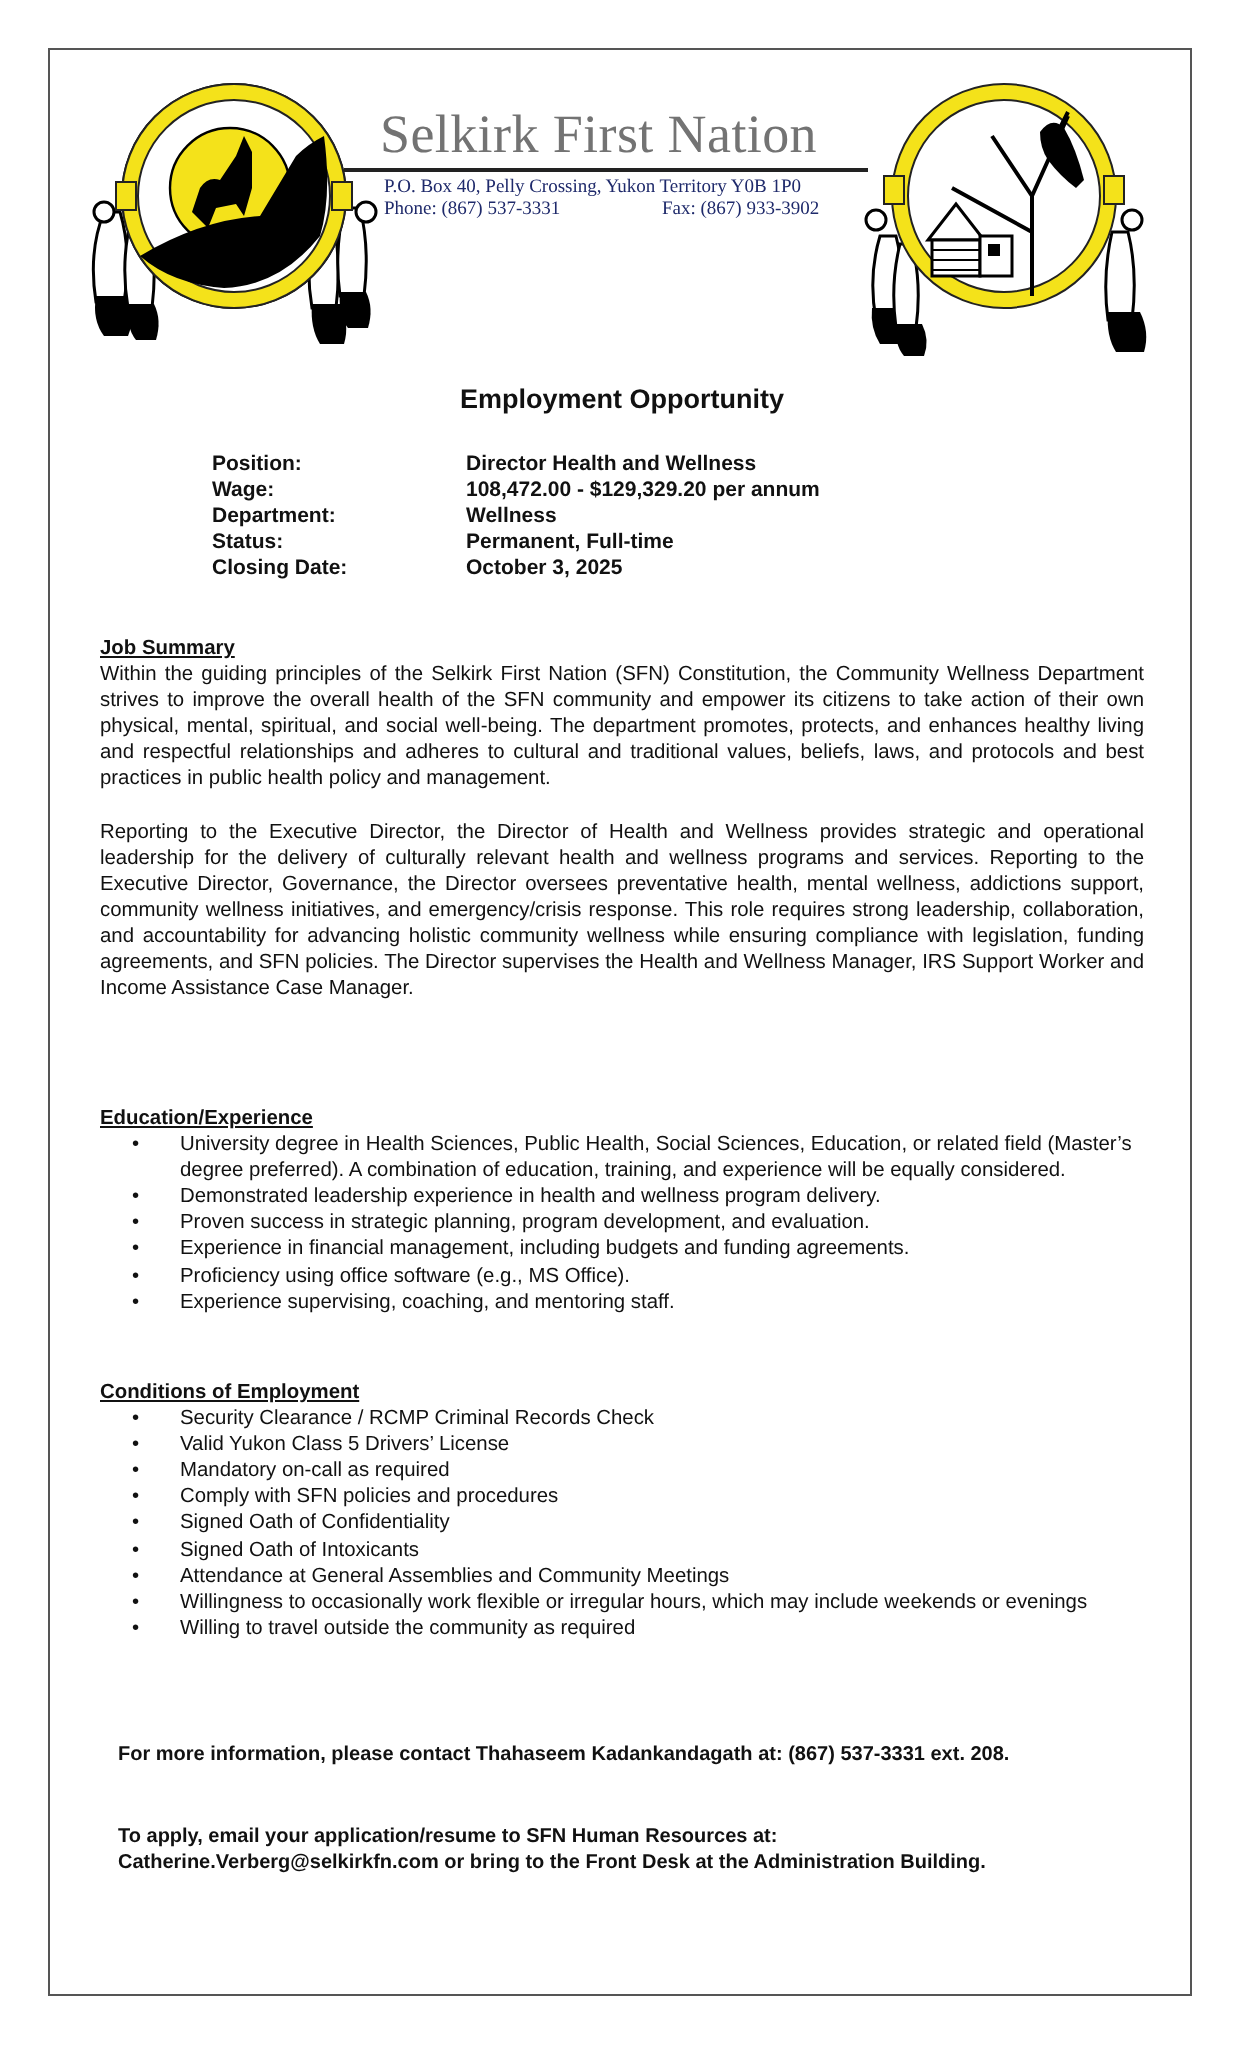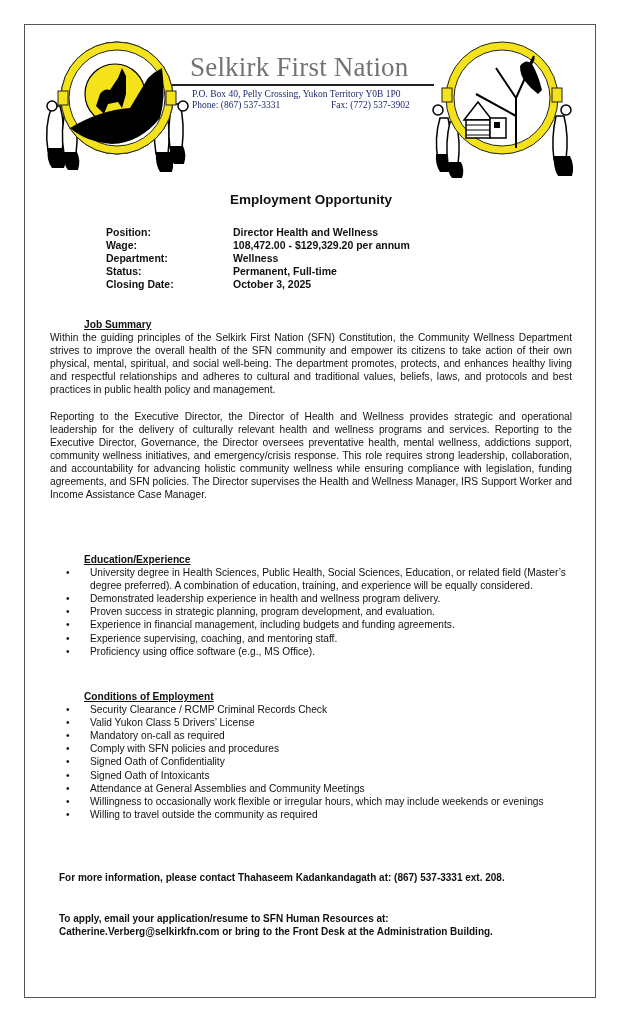--- a/index.html
+++ b/index.html
@@ -14,21 +14,21 @@
   .org-addr { position:absolute; left:192px; top:89px; font-family:"Liberation Serif", serif; font-size:9.5px; color:#1f2a6b; white-space:nowrap; line-height:11px; }
   .org-phone { position:absolute; left:192px; top:100px; font-family:"Liberation Serif", serif; font-size:9.5px; color:#1f2a6b; white-space:nowrap; line-height:11px; }
   .org-fax { position:absolute; left:331px; top:100px; font-family:"Liberation Serif", serif; font-size:9.5px; color:#1f2a6b; white-space:nowrap; line-height:11px; }
 
   .title { position:absolute; left:0; width:622px; top:192px; text-align:center; font-weight:bold; font-size:13.5px; }
   .details { position:absolute; left:106px; top:226px; font-size:10.5px; font-weight:bold; line-height:13px; }
   .details .row { display:flex; }
   .details .k { width:127px; }
 
   .section { position:absolute; left:50px; width:522px; font-size:10.2px; line-height:13.1px; }
-  .heading { font-weight:bold; text-decoration:underline;margin-left:34px; }
+  .heading { font-weight:bold; text-decoration:underline; }
   .para { text-align:justify; }
   ul.bullets { list-style:none; margin:0; padding:0; }
   ul.bullets li { position:relative; padding-left:40px; }
   ul.bullets li::before { content:"•"; position:absolute; left:16px; top:0; }
 
   .footer { position:absolute; left:59px; width:500px; font-size:10px; font-weight:bold; line-height:13.2px; }
 </style>
 </head>
 <body>
 
@@ -92,21 +92,21 @@
   <rect x="46" y="84" width="24" height="18" fill="#fff" stroke="#000" stroke-width="1.5"></rect>
   <path d="M46 89 h24 M46 94 h24 M46 99 h24" stroke="#000" stroke-width="1"></path>
   <rect x="70" y="82" width="16" height="20" fill="#fff" stroke="#000" stroke-width="1.5"></rect>
   <rect x="74" y="86" width="6" height="6" fill="#000"></rect>
 </svg>
 
 <div class="org-name">Selkirk First Nation</div>
 <div class="org-rule"></div>
 <div class="org-addr">P.O. Box 40, Pelly Crossing, Yukon Territory Y0B 1P0</div>
 <div class="org-phone">Phone: (867) 537-3331</div>
-<div class="org-fax">Fax: (772) 537-3902</div>
+<div class="org-fax">Fax: (867) 933-3902</div>
 
 <div class="title">Employment Opportunity</div>
 
 <div class="details">
   <div class="row">
     <span class="k">Position:</span>
     <span>Director Health and Wellness</span>
   </div>
   <div class="row">
     <span class="k">Wage:</span>
@@ -133,22 +133,22 @@
   <div class="para">Reporting to the Executive Director, the Director of Health and Wellness provides strategic and operational leadership for the delivery of culturally relevant health and wellness programs and services. Reporting to the Executive Director, Governance, the Director oversees preventative health, mental wellness, addictions support, community wellness initiatives, and emergency/crisis response. This role requires strong leadership, collaboration, and accountability for advancing holistic community wellness while ensuring compliance with legislation, funding agreements, and SFN policies. The Director supervises the Health and Wellness Manager, IRS Support Worker and Income Assistance Case Manager.</div>
 </div>
 
 <div class="section" style="top:553px;">
   <div class="heading">Education/Experience</div>
   <ul class="bullets">
     <li>University degree in Health Sciences, Public Health, Social Sciences, Education, or related field (Master’s degree preferred). A combination of education, training, and experience will be equally considered.</li>
     <li>Demonstrated leadership experience in health and wellness program delivery.</li>
     <li>Proven success in strategic planning, program development, and evaluation.</li>
     <li>Experience in financial management, including budgets and funding agreements.</li>
+    <li>Proficiency using office software (e.g., MS Office).</li>
     <li>Experience supervising, coaching, and mentoring staff.</li>
-    <li>Proficiency using office software (e.g., MS Office).</li>
   </ul>
 </div>
 
 <div class="section" style="top:690px;">
   <div class="heading">Conditions of Employment</div>
   <ul class="bullets">
     <li>Security Clearance / RCMP Criminal Records Check</li>
     <li>Valid Yukon Class 5 Drivers’ License</li>
     <li>Mandatory on-call as required</li>
     <li>Comply with SFN policies and procedures</li>

